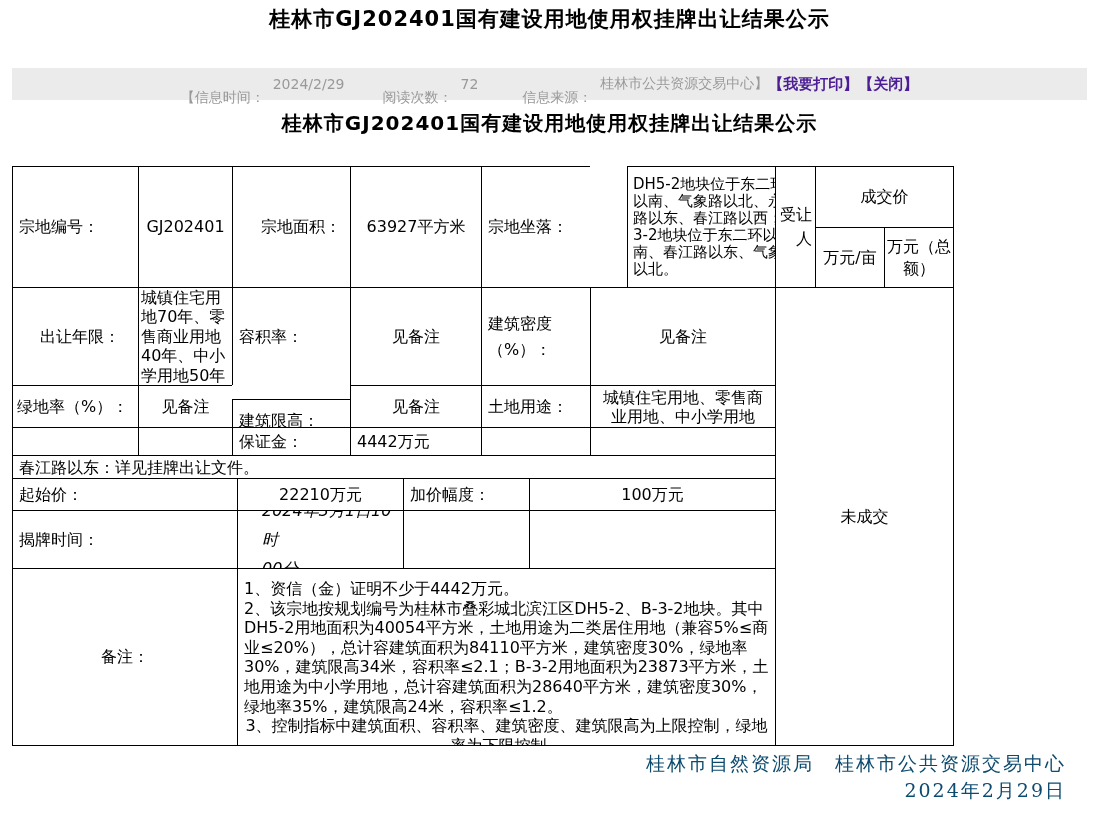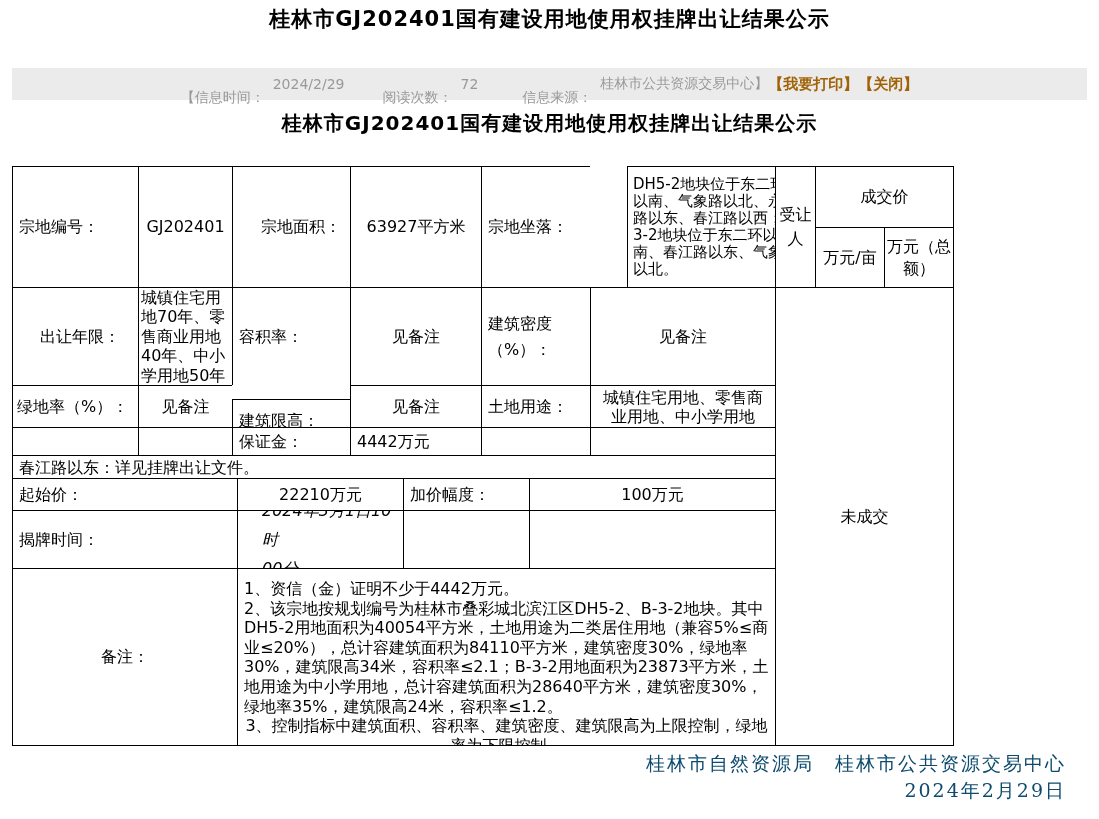--- a/index.html
+++ b/index.html
@@ -5,21 +5,21 @@
   html,body{margin:0;padding:0;background:#fff;}
   body{font-family:"DejaVu Sans",sans-serif;}
   .page{position:relative;width:1099px;height:819px;background:#fff;overflow:hidden;color:#000;}
   .t1{position:absolute;top:5px;left:0;width:100%;text-align:center;font-size:21px;font-weight:bold;letter-spacing:1px;}
   .t2{position:absolute;top:110px;left:0;width:100%;text-align:center;font-size:20px;font-weight:bold;letter-spacing:1px;}
   .bar{position:absolute;top:68px;left:12px;width:1075px;height:32px;background:#ebebeb;display:flex;align-items:center;justify-content:center;font-size:14px;color:#999;}
   .bar span{white-space:pre;}
   .bar .lab{margin-right:8px;margin-top:28px;}
   .bar .g1{margin-right:38px;}
   .bar .g2{margin-right:44px;}
-  .bar .btn{color:#a16207;font-weight:bold;font-size:15px;text-decoration:none;cursor:pointer;}
+  .bar .btn{color:#4c1d95;font-weight:bold;font-size:15px;text-decoration:none;cursor:pointer;}
   .tbl{position:absolute;left:12px;top:166px;width:941px;height:579px;border-right:1px solid #000;border-bottom:1px solid #000;}
   .cell{position:absolute;box-sizing:border-box;border-left:1px solid #000;border-top:1px solid #000;display:flex;align-items:center;font-size:16px;line-height:20px;overflow:hidden;background:#fff;}
   .ctr{justify-content:center;text-align:center;}
   .lft{padding-left:6px;padding-right:4px;}
   .pre{white-space:pre-line;}
   .foot{position:absolute;left:0;width:1066px;text-align:right;font-family:"DejaVu Serif",serif;color:#0c4a6e;font-size:19px;letter-spacing:2px;}
 </style>
 </head>
 <body>
 
@@ -42,21 +42,21 @@
   <div class="t2">桂林市GJ202401国有建设用地使用权挂牌出让结果公示</div>
 
   <div class="tbl">
 
     <div class="cell lft" style="left:0;top:0;width:126px;height:121px;">宗地编号：</div>
     <div class="cell ctr" style="left:126px;top:0;width:94px;height:121px;">GJ202401</div>
     <div class="cell lft" style="left:220px;top:0;width:118px;height:121px;padding-left:28px;">宗地面积：</div>
     <div class="cell ctr" style="left:338px;top:0;width:131px;height:121px;">63927平方米</div>
     <div class="cell lft" style="left:469px;top:0;width:109px;height:121px;">宗地坐落：</div>
     <div class="cell" style="left:578px;top:0;width:185px;height:121px;font-size:15px;line-height:17px;padding:0 5px;margin-left:37px;">DH5-2地块位于东二环路以南、气象路以北、永彩路以东、春江路以西；B-3-2地块位于东二环以南、春江路以东、气象路以北。</div>
-    <div class="cell ctr" style="left:763px;top:0;width:40px;height:121px;line-height:24px;padding:0 3px;">受让人</div>
+    <div class="cell ctr" style="left:763px;top:0;width:40px;height:121px;line-height:24px;padding:0 3px;text-align:right;">受让人</div>
     <div class="cell ctr" style="left:803px;top:0;width:138px;height:61px;">成交价</div>
     <div class="cell ctr" style="left:803px;top:61px;width:69px;height:60px;">万元/亩</div>
     <div class="cell ctr" style="left:872px;top:61px;width:69px;height:60px;line-height:22px;padding:0 2px;">万元（总额）</div>
 
     <div class="cell lft" style="left:0;top:121px;width:126px;height:98px;padding-left:27px;">出让年限：</div>
     <div class="cell" style="left:126px;top:121px;width:94px;height:98px;line-height:19.5px;padding:0 2px;">城镇住宅用地70年、零售商业用地40年、中小学用地50年</div>
     <div class="cell lft" style="left:220px;top:121px;width:118px;height:98px;">容积率：</div>
     <div class="cell ctr" style="left:338px;top:121px;width:131px;height:98px;">见备注</div>
     <div class="cell lft pre" style="left:469px;top:121px;width:109px;height:98px;line-height:26px;">建筑密度
 （%）：</div>

